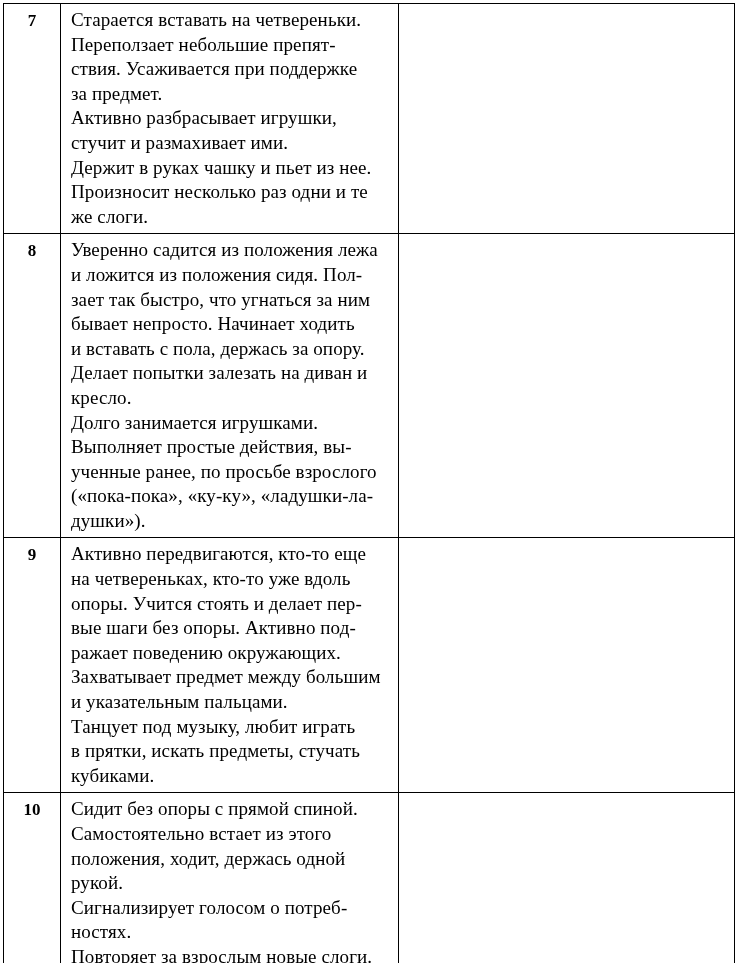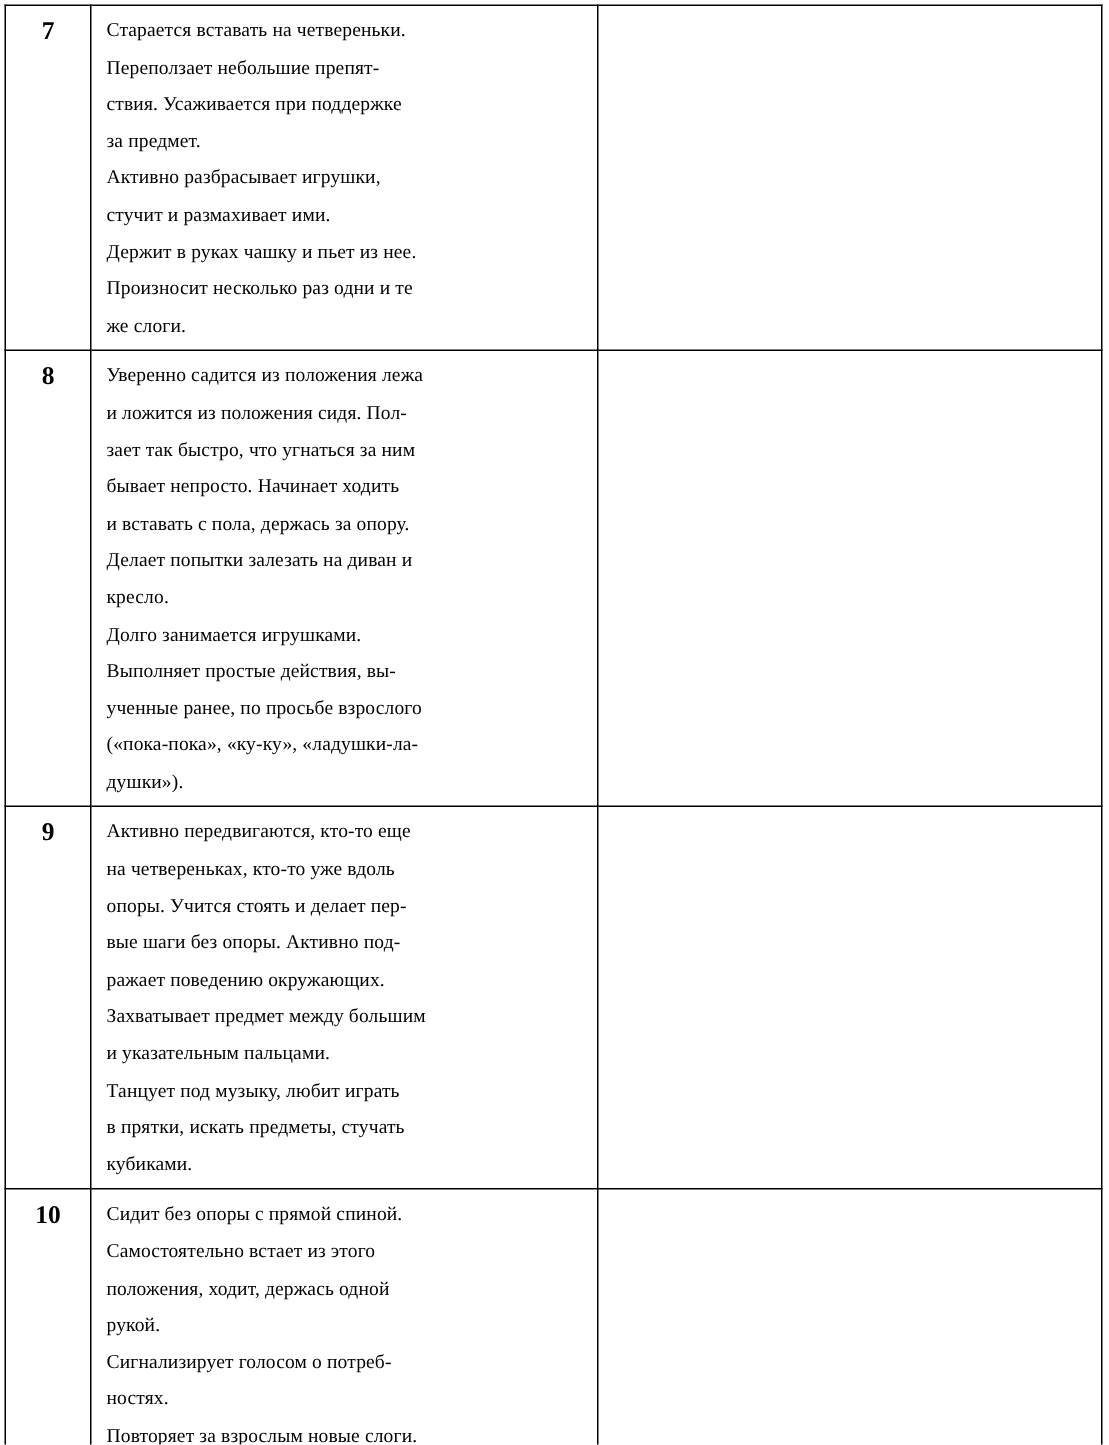--- a/index.html
+++ b/index.html
@@ -31,21 +31,21 @@
   }
   col.c-month { width: 57px; }
   col.c-desc  { width: 338px; }
   td.month-cell {
     text-align: center;
     font-weight: bold;
     font-size: 17px;
     padding-top: 7px;
   }
   td.desc-cell {
-    font-size: 13px;
+    font-size: 19px;
     line-height: 24.6px;
     padding: 4px 4px 4px 10px;
     white-space: pre-line;
     letter-spacing: 0.1px;
   }
   td.notes-cell { background: #ffffff; }
   tr.row-7  { height: 228px; }
   tr.row-8  { height: 299px; }
   tr.row-9  { height: 250px; }
   tr.row-10 { height: 179px; }

